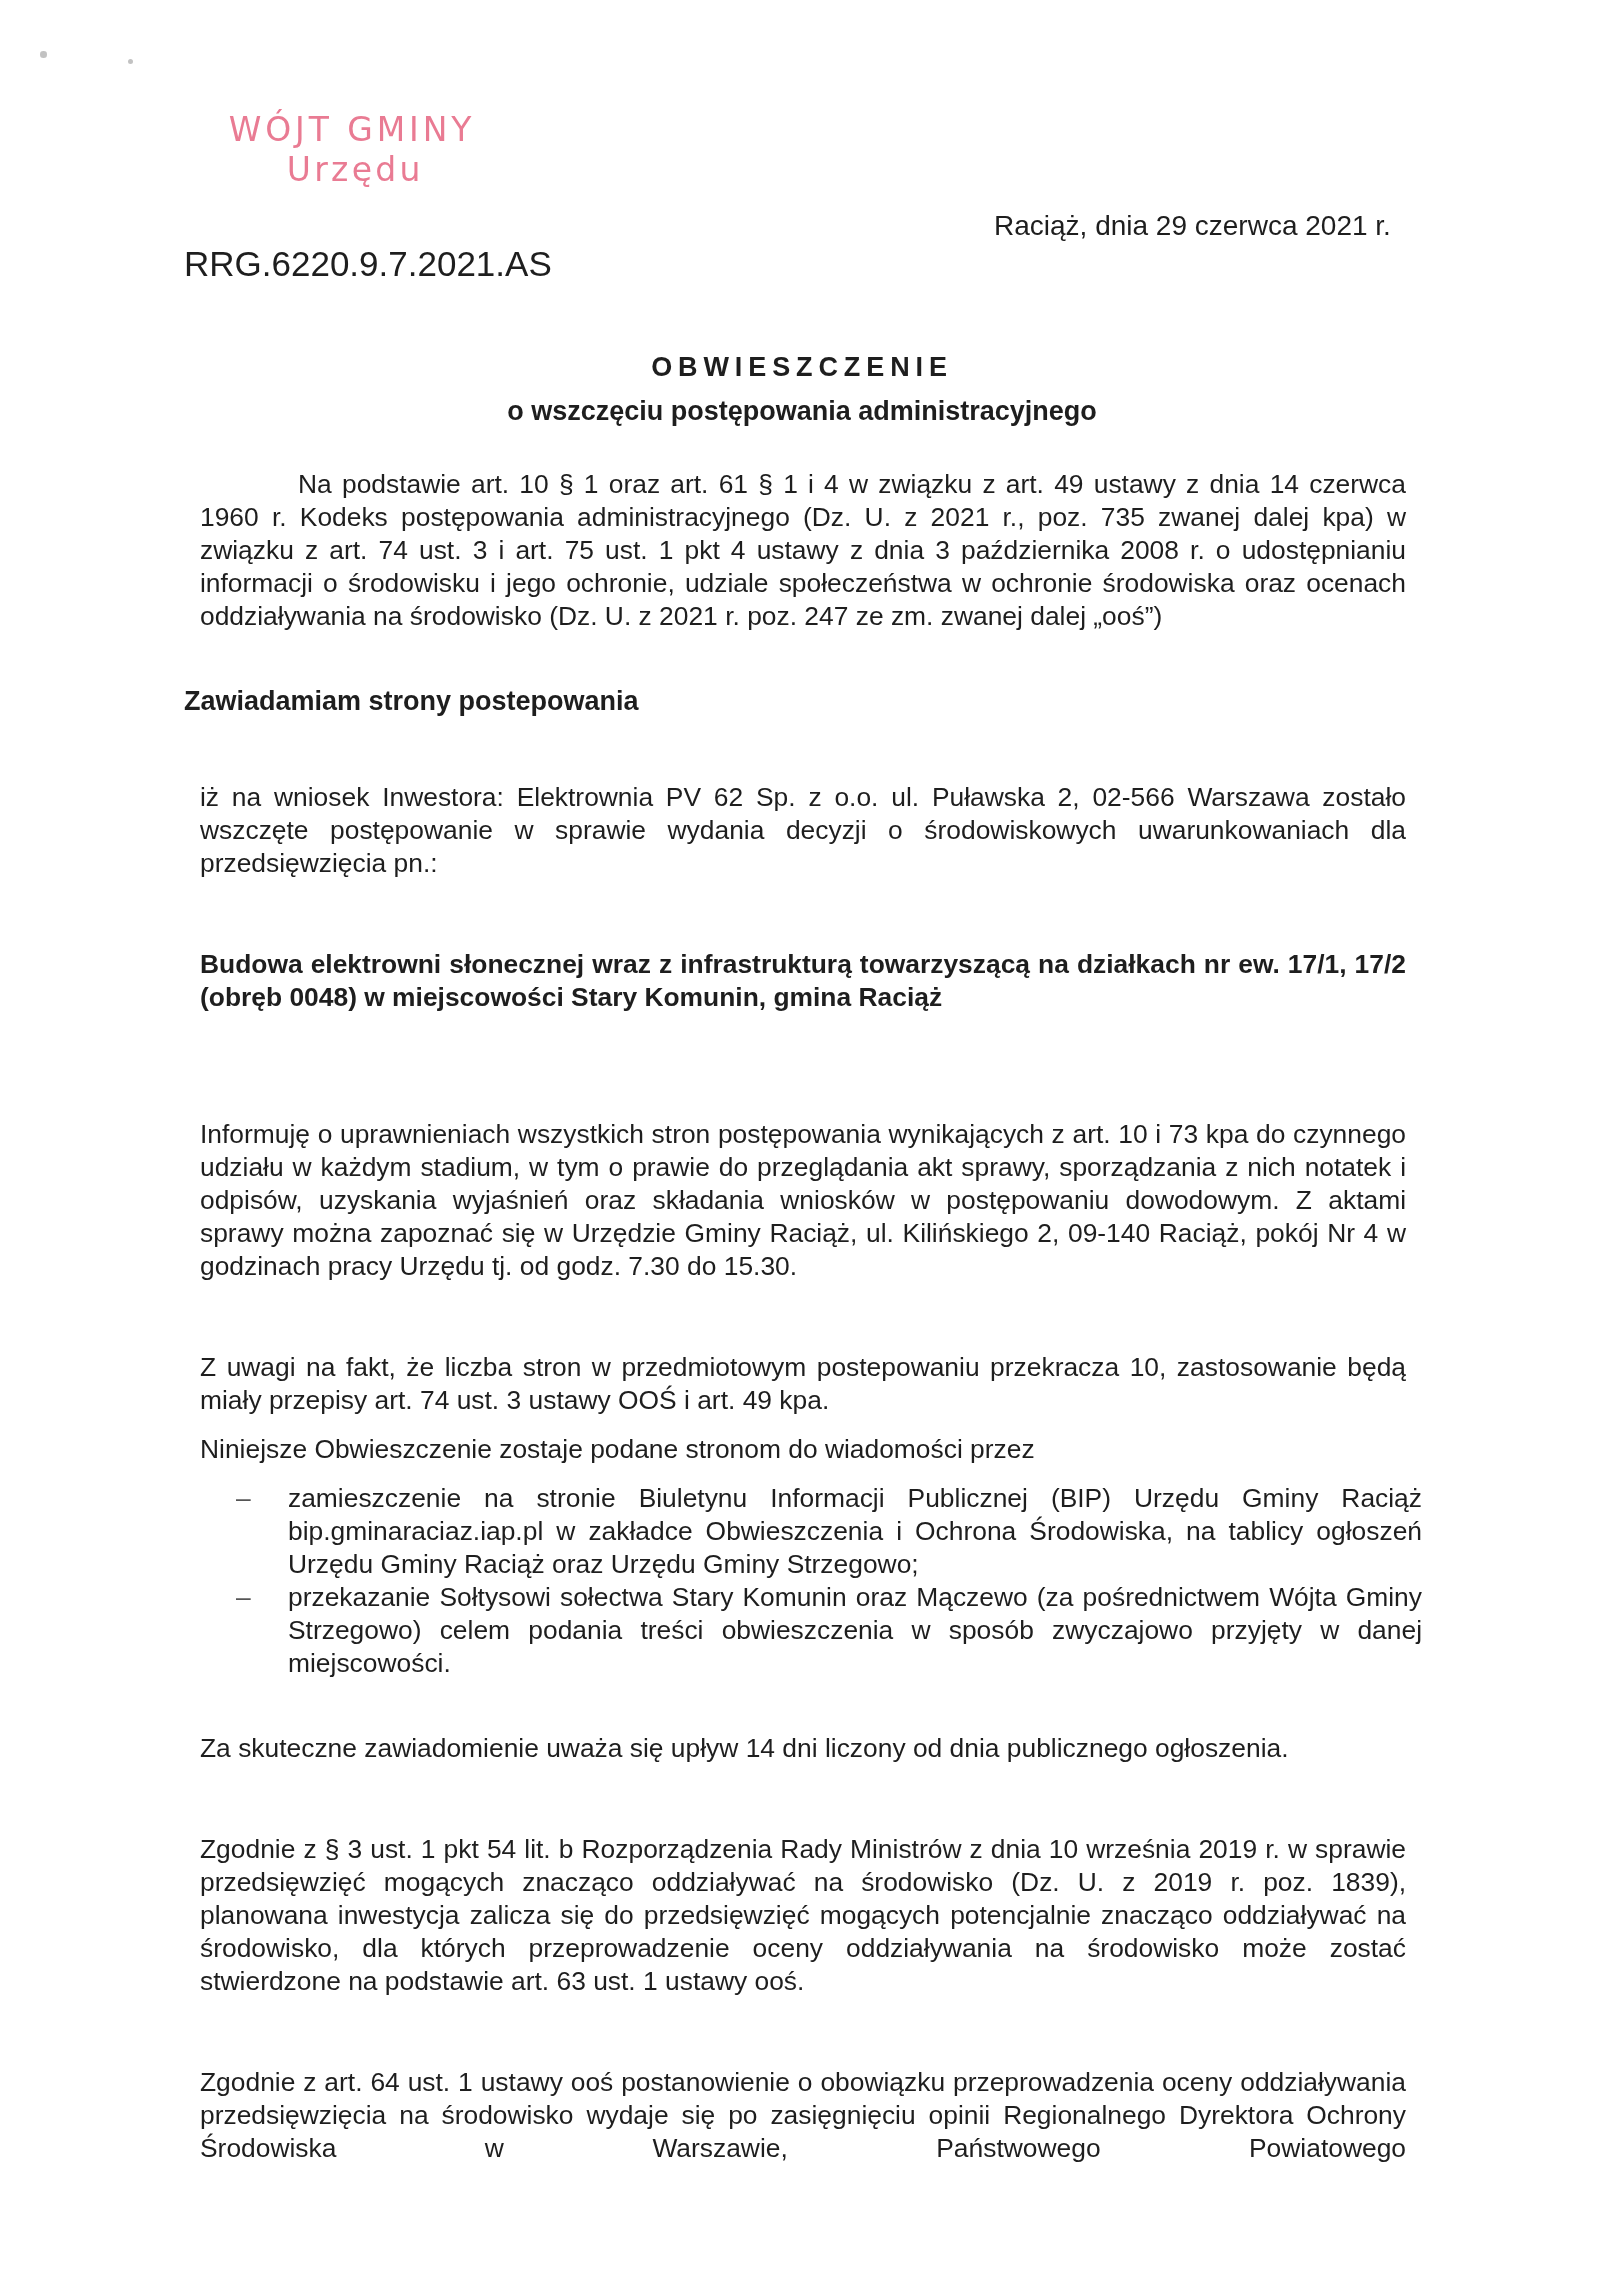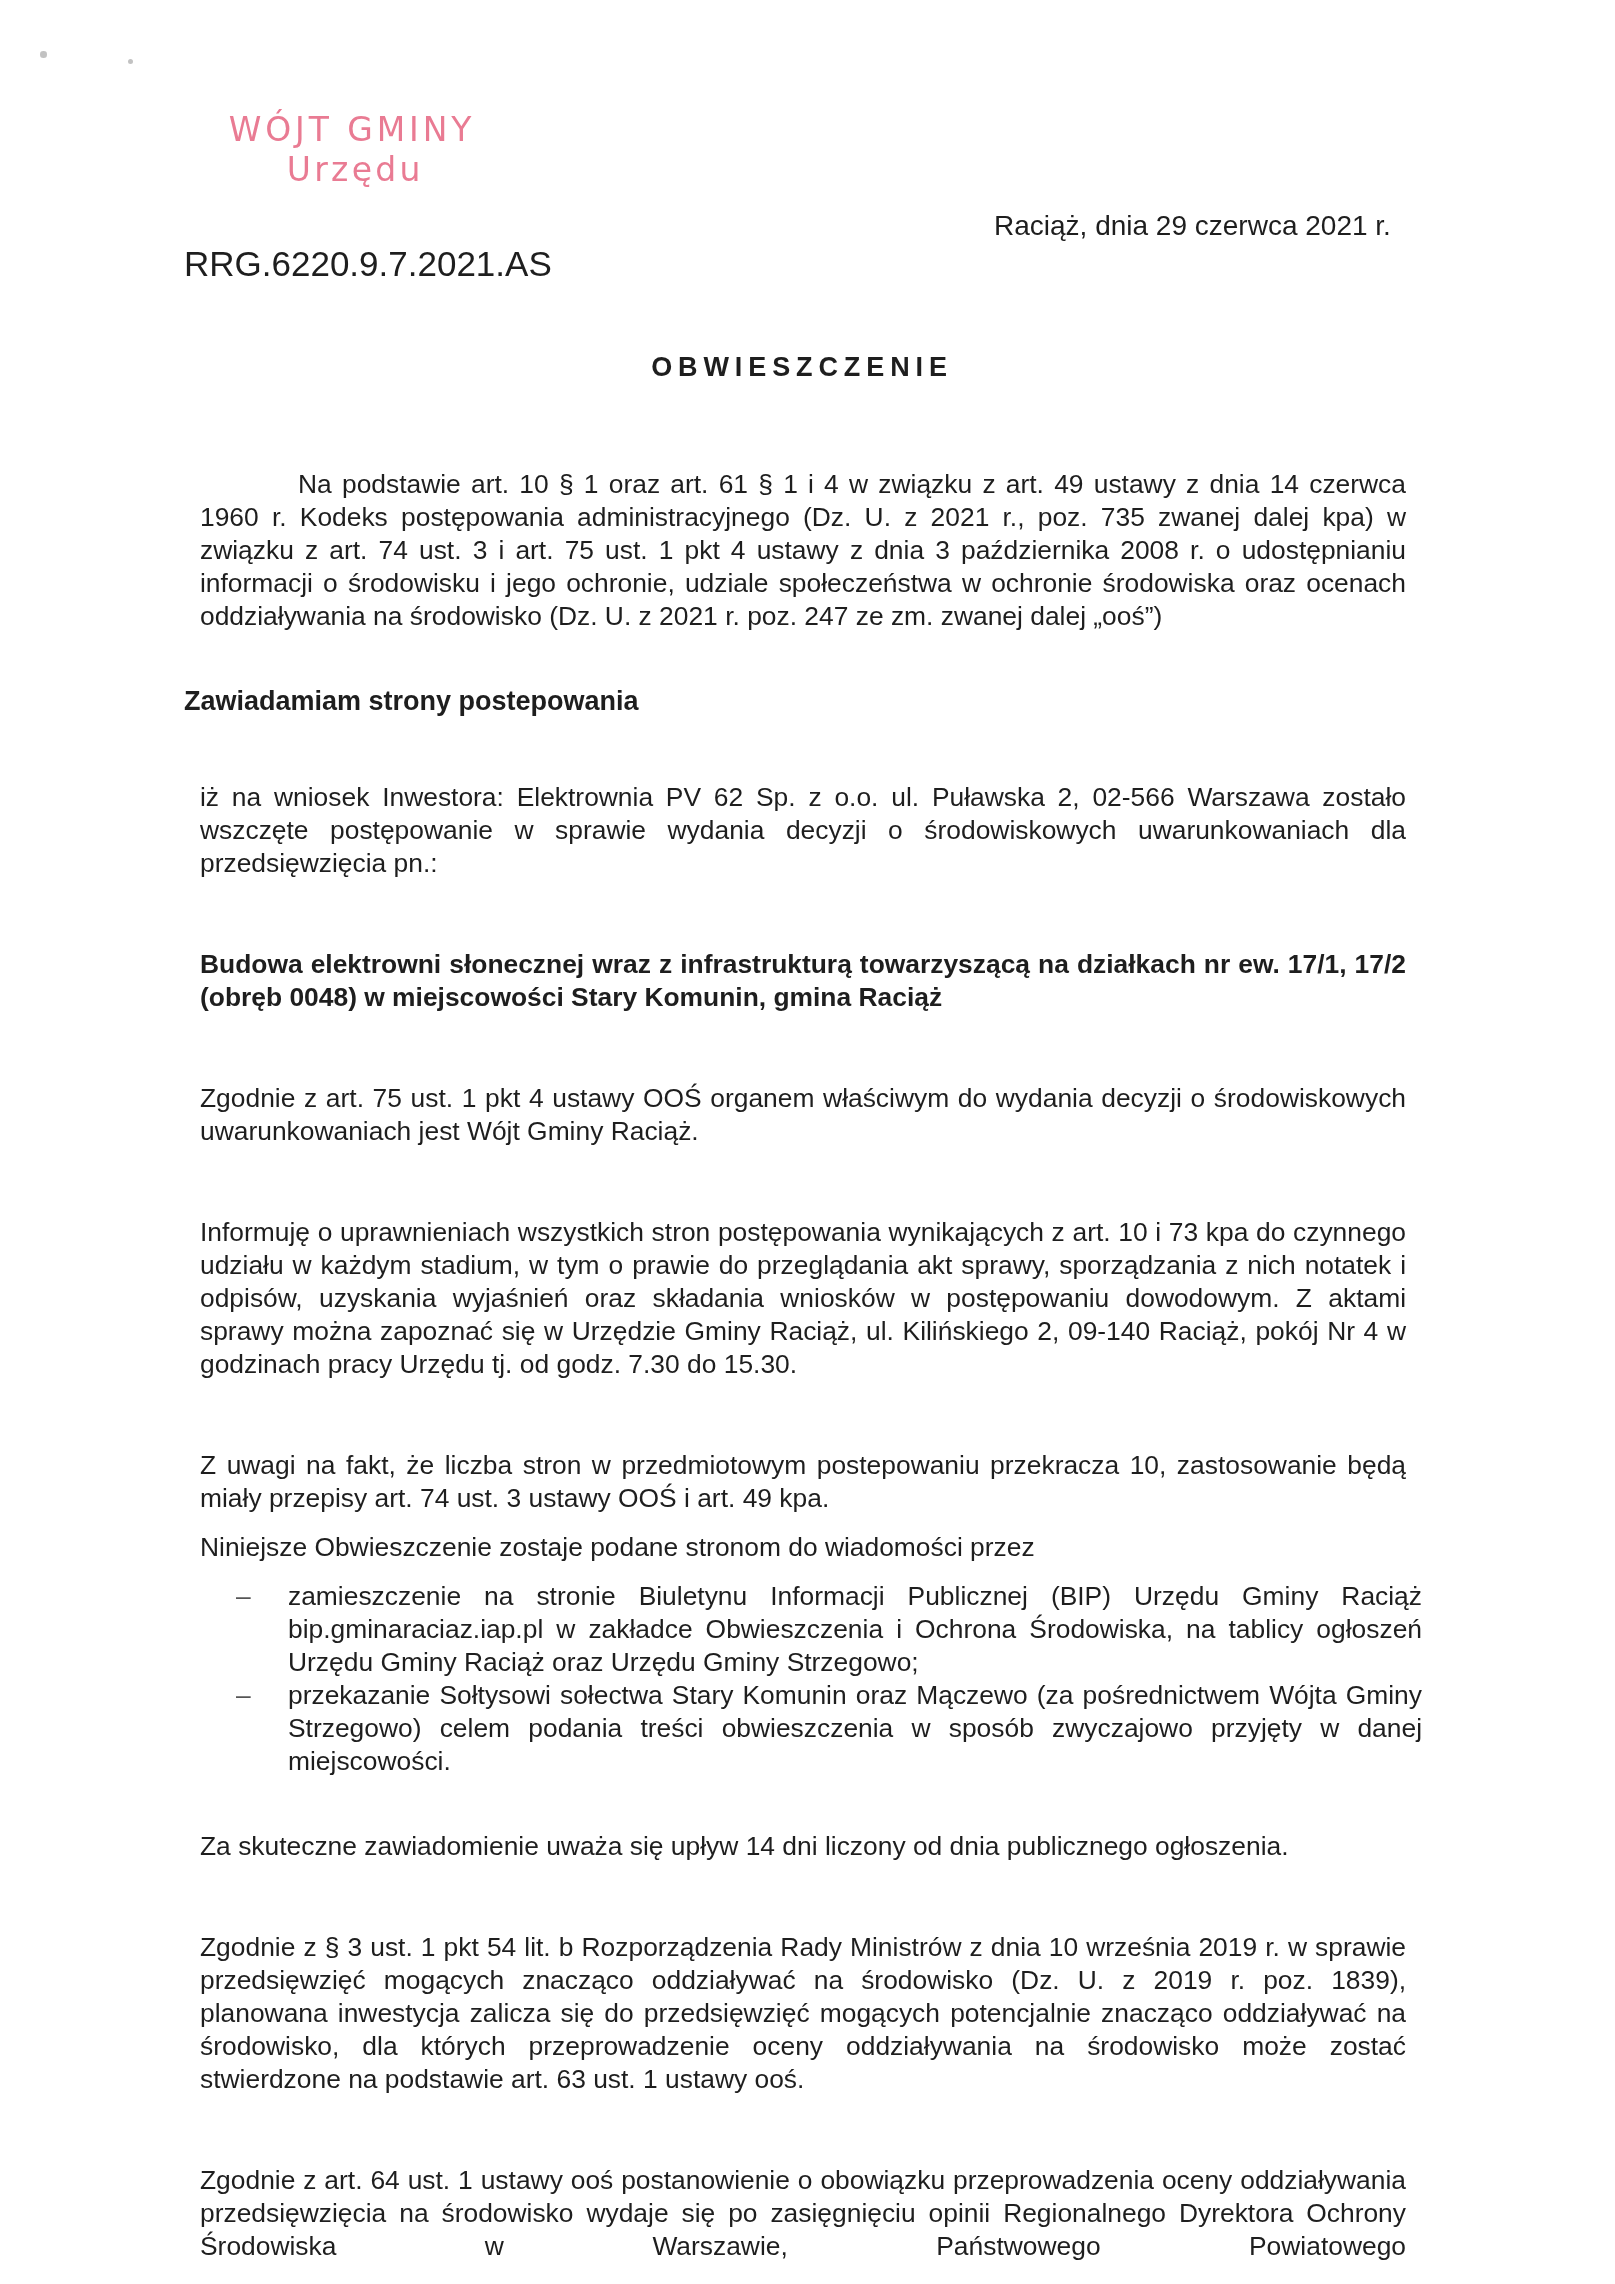--- a/index.html
+++ b/index.html
@@ -40,32 +40,32 @@
 <div class="stamp">
   <div class="l1">WÓJT GMINY</div>
   <div class="l2">Urzędu</div>
 </div>
 
 <div class="date">Raciąż, dnia 29 czerwca 2021 r.</div>
 <div class="ref">RRG.6220.9.7.2021.AS</div>
 
 <div class="title-block">
   <div class="title">OBWIESZCZENIE</div>
+  <div class="subtitle">o wszczęciu postępowania administracyjnego</div>
 </div>
 
 <div class="body">
   <p class="p indent">Na podstawie art. 10 § 1 oraz art. 61 § 1 i 4 w związku z art. 49 ustawy z dnia 14 czerwca 1960 r. Kodeks postępowania administracyjnego (Dz. U. z 2021 r., poz. 735 zwanej dalej kpa) w związku z art. 74 ust. 3 i art. 75 ust. 1 pkt 4 ustawy z dnia 3 października 2008 r. o udostępnianiu informacji o środowisku i jego ochronie, udziale społeczeństwa w ochronie środowiska oraz ocenach oddziaływania na środowisko (Dz. U. z 2021 r. poz. 247 ze zm. zwanej dalej „ooś”)</p>
   <div class="gap-m"></div>
   <p class="heading-c">Zawiadamiam strony postepowania</p>
   <div class="gap-m" style="height:47px"></div>
   <p class="p">iż na wniosek Inwestora: Elektrownia PV 62 Sp. z o.o. ul. Puławska 2, 02-566 Warszawa zostało wszczęte postępowanie w sprawie wydania decyzji o środowiskowych uwarunkowaniach dla przedsięwzięcia pn.:</p>
   <div class="gap-m"></div>
   <p class="p bold">Budowa elektrowni słonecznej wraz z infrastrukturą towarzyszącą na działkach nr ew. 17/1, 17/2 (obręb 0048) w miejscowości Stary Komunin, gmina Raciąż</p>
   <div class="gap-m"></div>
-  <p class="p">Zgodnie z art. 75 ust. 1 pkt 4 ustawy OOŚ organem właściwym do wydania decyzji o środowiskowych uwarunkowaniach jest Wójt Gminy Raciąż.</p>
   <div class="gap-m"></div>
   <p class="p">Informuję o uprawnieniach wszystkich stron postępowania wynikających z art. 10 i 73 kpa do czynnego udziału w każdym stadium, w tym o prawie do przeglądania akt sprawy, sporządzania z nich notatek i odpisów, uzyskania wyjaśnień oraz składania wniosków w postępowaniu dowodowym. Z aktami sprawy można zapoznać się w Urzędzie Gminy Raciąż, ul. Kilińskiego 2, 09-140 Raciąż, pokój Nr 4 w godzinach pracy Urzędu tj. od godz. 7.30 do 15.30.</p>
   <div class="gap-m"></div>
   <p class="p">Z uwagi na fakt, że liczba stron w przedmiotowym postepowaniu przekracza 10, zastosowanie będą miały przepisy art. 74 ust. 3 ustawy OOŚ i art. 49 kpa.</p>
   <p class="p">Niniejsze Obwieszczenie zostaje podane stronom do wiadomości przez</p>
   <ul class="list">
     <li>
       <span class="dash">–</span>
       <span>zamieszczenie na stronie Biuletynu Informacji Publicznej (BIP) Urzędu Gminy Raciąż bip.gminaraciaz.iap.pl w zakładce Obwieszczenia i Ochrona Środowiska, na tablicy ogłoszeń Urzędu Gminy Raciąż oraz Urzędu Gminy Strzegowo;</span>
     </li>

